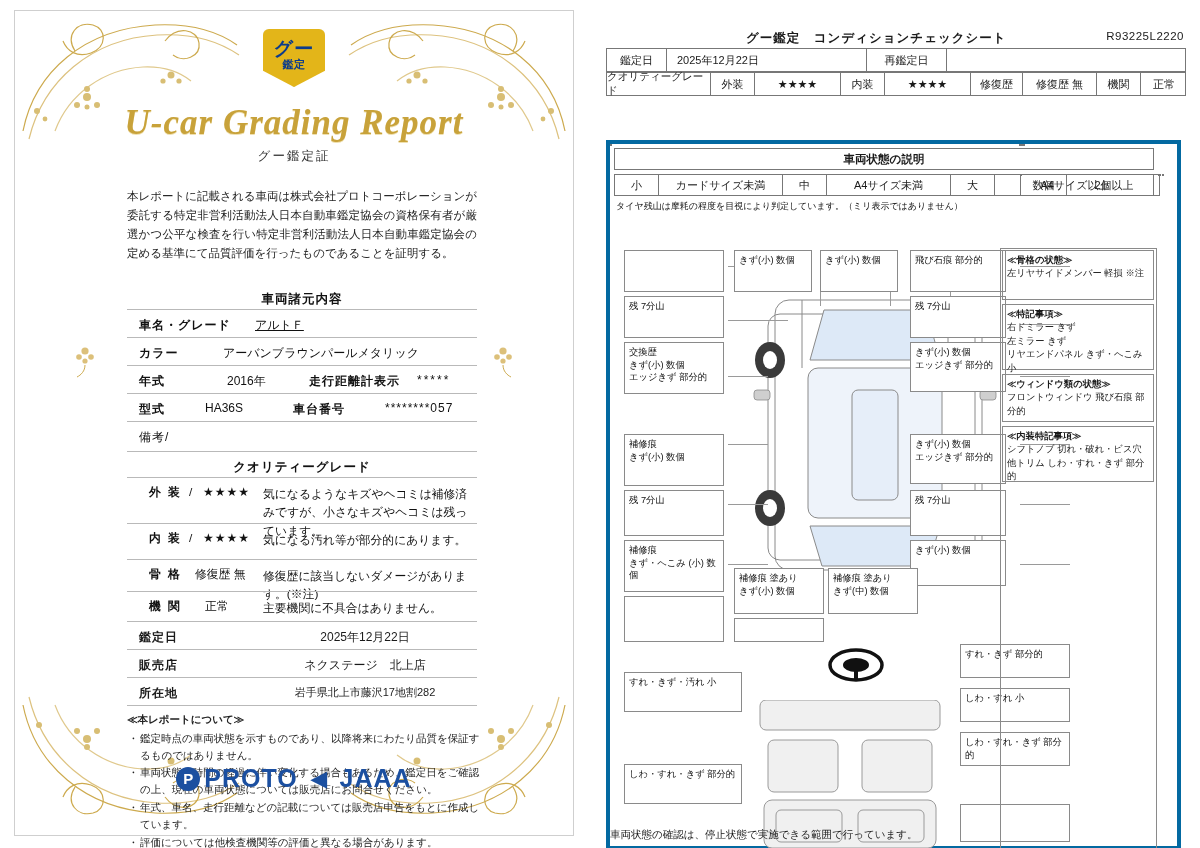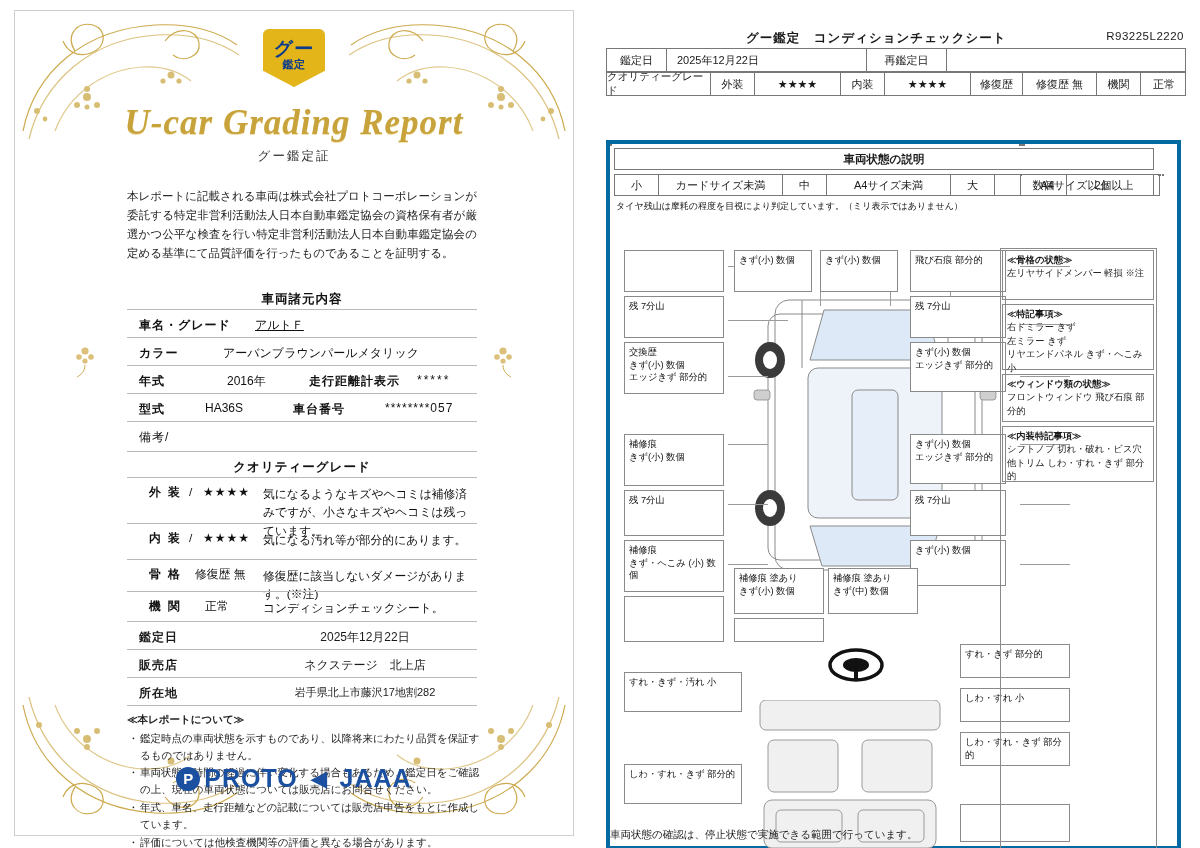--- a/index.html
+++ b/index.html
@@ -314,21 +314,21 @@
     <div class="grade-row" style="top:556px;">
       <span class="g-lbl">骨 格</span>
       <span class="g-star" style="left:68px;">修復歴 無</span>
       <span class="g-txt">修復歴に該当しないダメージがあります。(※注)</span>
     </div>
     <div class="rule" style="top:580px;"></div>
 
     <div class="grade-row" style="top:588px;">
       <span class="g-lbl">機 関</span>
       <span class="g-star" style="left:78px;">正常</span>
-      <span class="g-txt">コンディションチェックシート。</span>
+      <span class="g-txt">主要機関に不具合はありません。</span>
     </div>
     <div class="rule" style="top:610px;"></div>
 
     <div class="info-row" style="top:618px;">
       <span class="i-lbl">鑑定日</span>
       <span class="i-val">2025年12月22日</span>
     </div>
     <div class="rule" style="top:638px;"></div>
 
     <div class="info-row" style="top:646px;">

